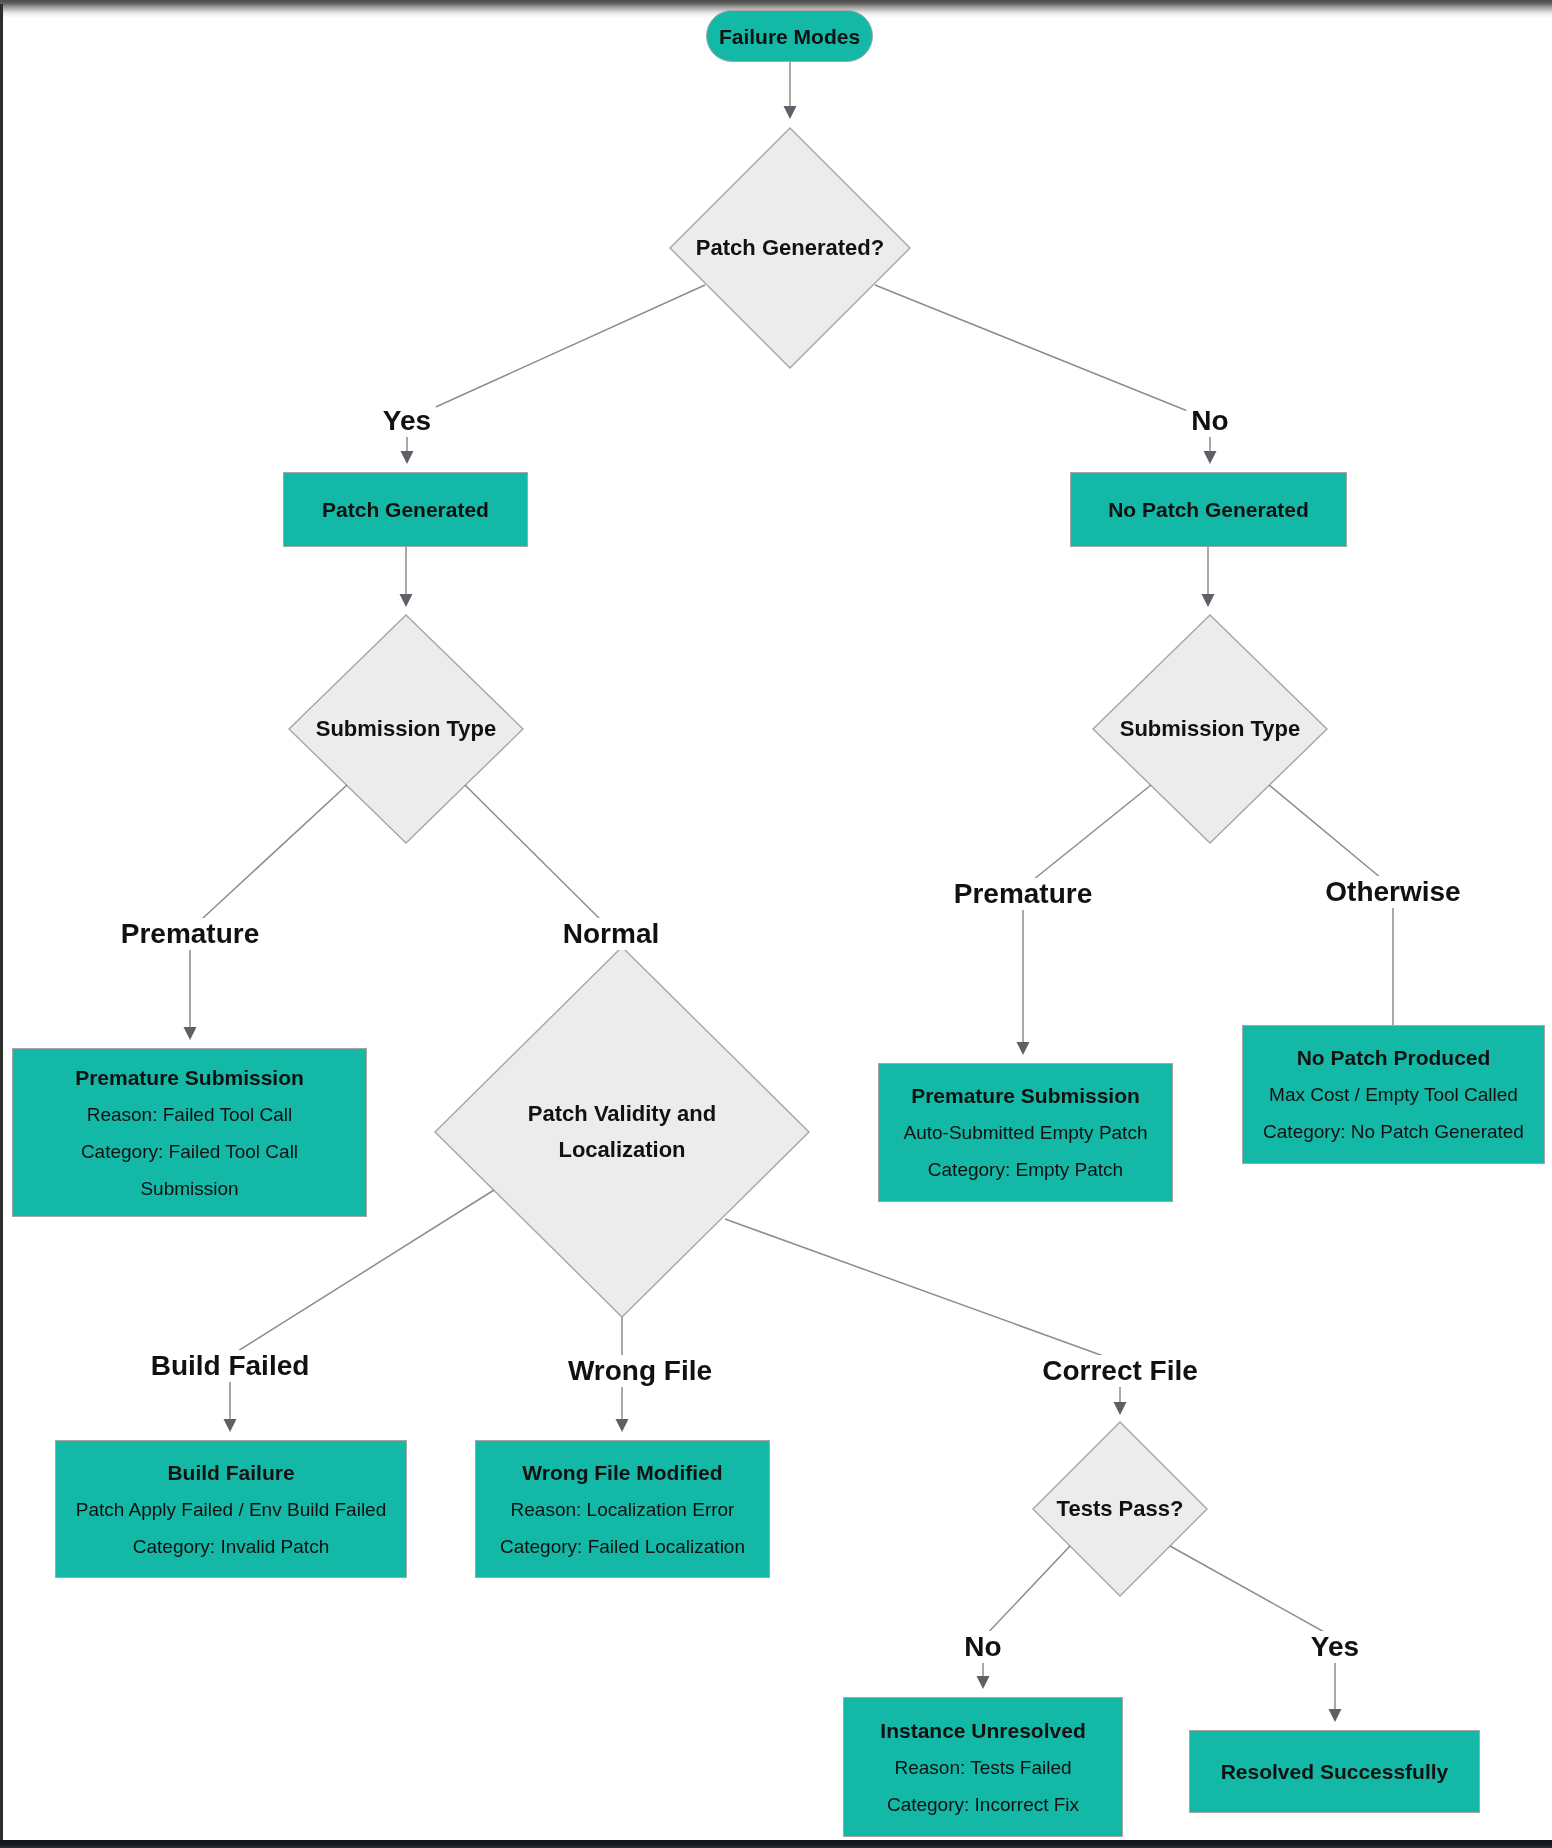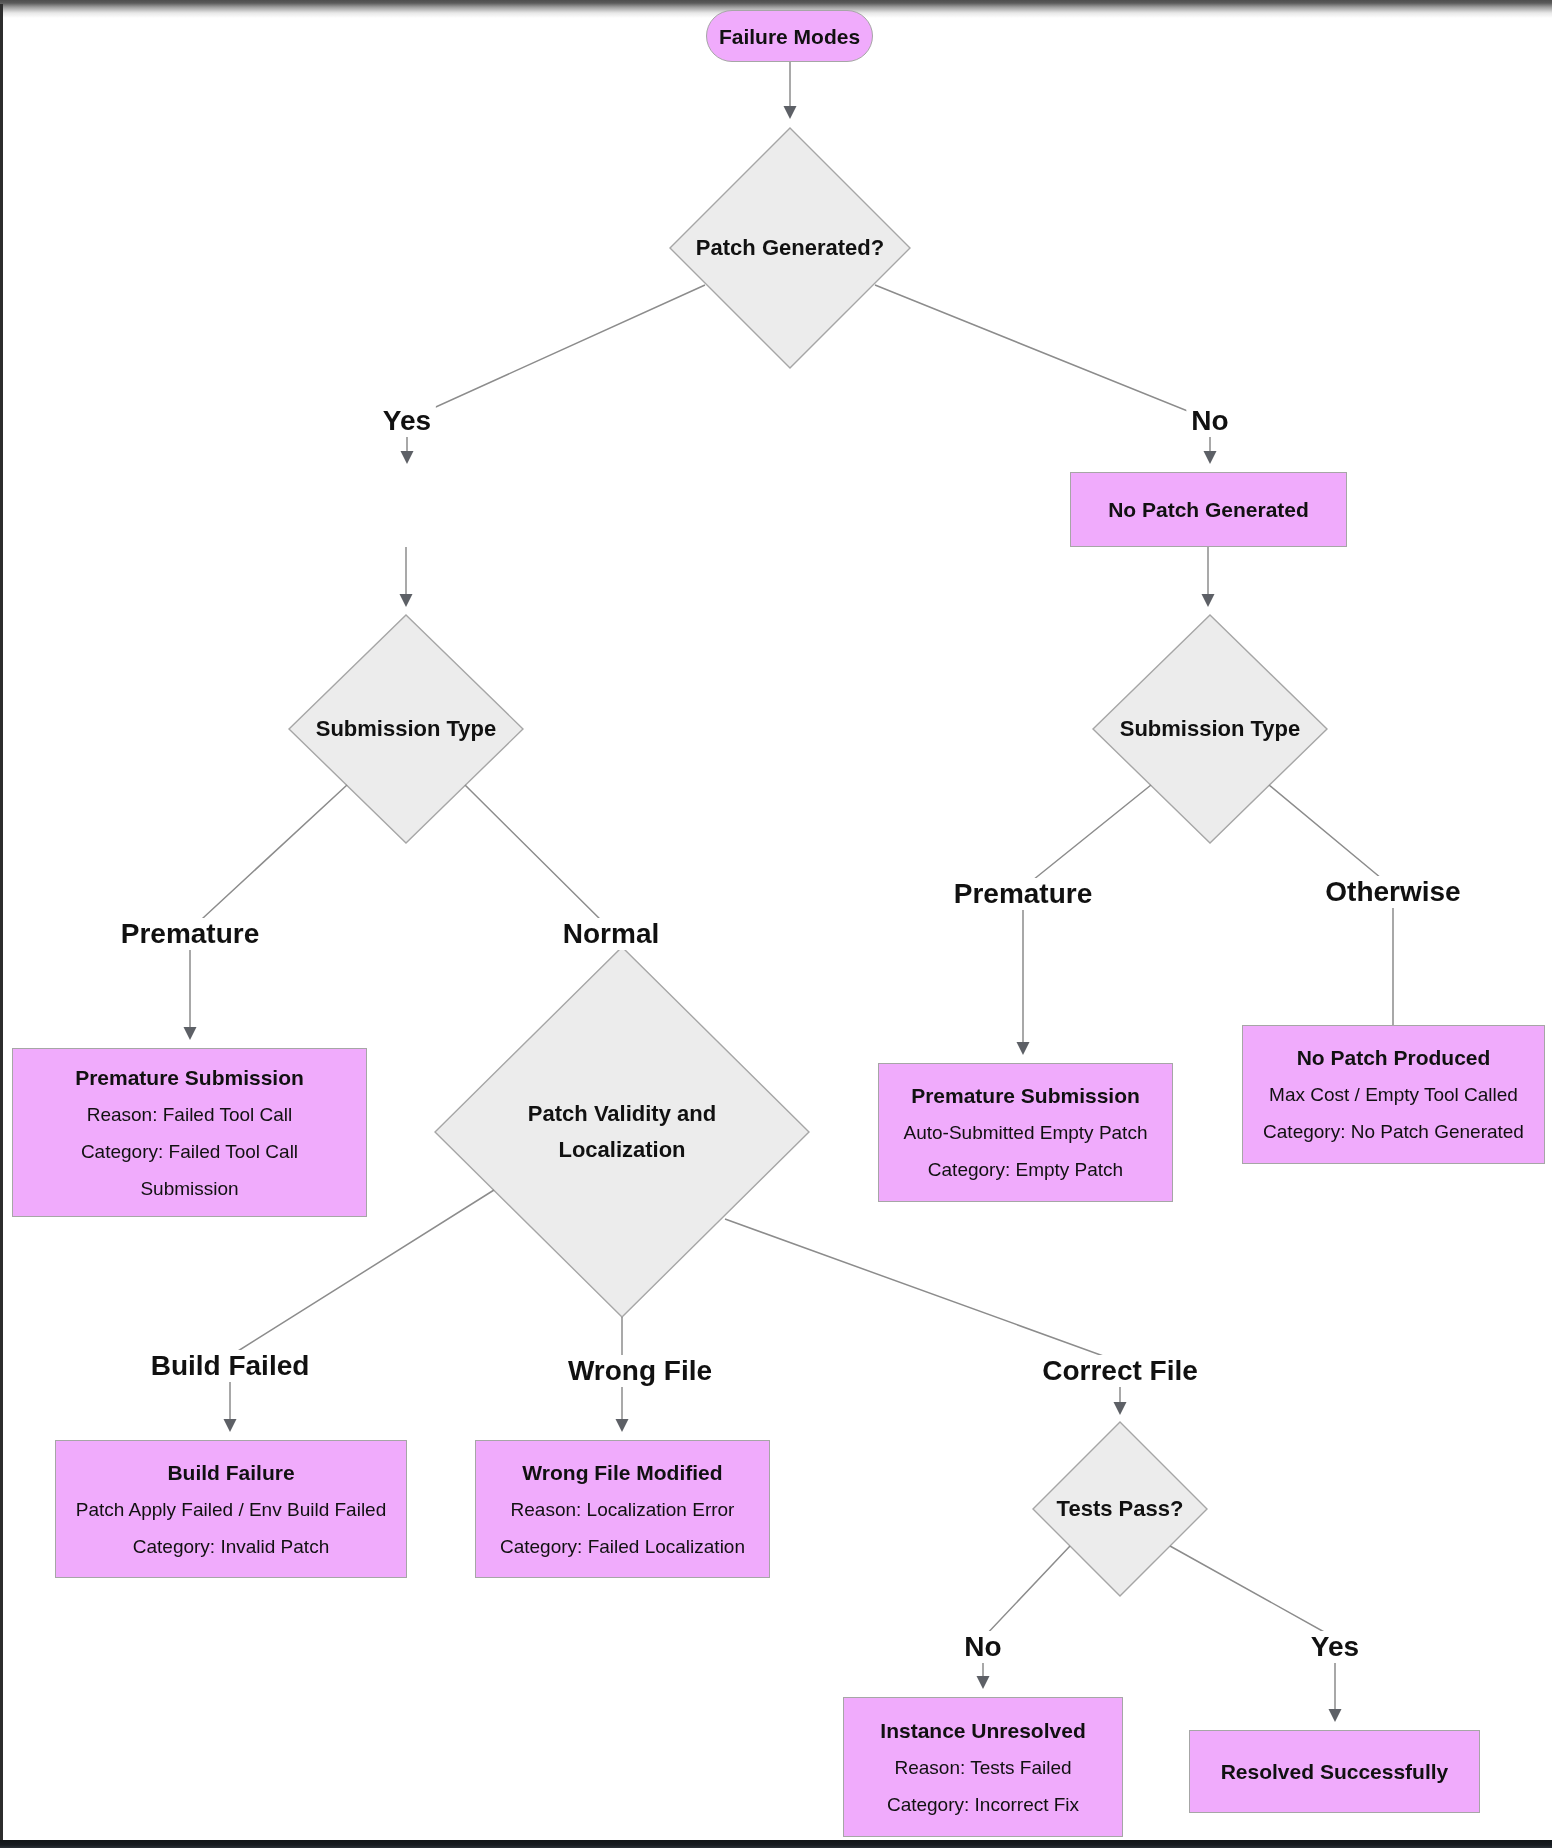--- a/index.html
+++ b/index.html
@@ -10,21 +10,21 @@
   
   .top-bar{position:absolute;left:0;top:0;width:1552px;height:18px;z-index:1;
     background:linear-gradient(to bottom,#4d4d4d 0px,#5a5a5a 3px,#9b9b9b 7px,#e8e8e8 13px,#ffffff 18px);}
   .left-edge{position:absolute;left:0;top:4px;width:3px;height:1836px;background:#2d2d2d;z-index:2;}
   .bottom-bar{position:absolute;left:0;top:1840px;width:1552px;height:8px;z-index:2;
     background:linear-gradient(to bottom,#121619 0px,#171b20 5px,#2c3238 8px);}
   
   svg.edges{position:absolute;left:0;top:0;z-index:3;}
   
   .node{
-    position:absolute;z-index:4;background:#f0abfc;border:1px solid #a6a6a6;
+    position:absolute;z-index:4;background:#14b8a6;border:1px solid #a6a6a6;
     display:flex;flex-direction:column;justify-content:center;
     text-align:center;box-sizing:border-box;
   }
   .node .title{font-size:21px;font-weight:600;line-height:37px;white-space:nowrap;}
   .node .line{font-size:19px;font-weight:400;line-height:37px;white-space:nowrap;}
   .stadium{border-radius:26px;}
   
   .diamond-label{
     position:absolute;z-index:4;display:flex;flex-direction:column;align-items:center;justify-content:center;
     text-align:center;font-size:22px;font-weight:600;line-height:36px;pointer-events:none;white-space:nowrap;
@@ -74,20 +74,23 @@
       <path marker-end="url(#arrow)" d="M725,1219 L1120,1362 L1120,1413"></path>
       <path marker-end="url(#arrow)" d="M1070,1546 L983,1638 L983,1687"></path>
       <path marker-end="url(#arrow)" d="M1170,1546 L1335,1638 L1335,1720"></path>
     </g>
   </svg>
 
   <div class="node stadium" style="left:706px;top:10px;width:167px;height:52px;">
     <div class="title">Failure Modes</div>
   </div>
 
+  <div class="node" style="left:283px;top:472px;width:245px;height:75px;">
+    <div class="title">Patch Generated</div>
+  </div>
 
   <div class="node" style="left:1070px;top:472px;width:277px;height:75px;">
     <div class="title">No Patch Generated</div>
   </div>
 
   <div class="node" style="left:12px;top:1048px;width:355px;height:169px;">
     <div class="title">Premature Submission</div>
     <div class="line">Reason: Failed Tool Call</div>
     <div class="line">Category: Failed Tool Call</div>
     <div class="line">Submission</div>

